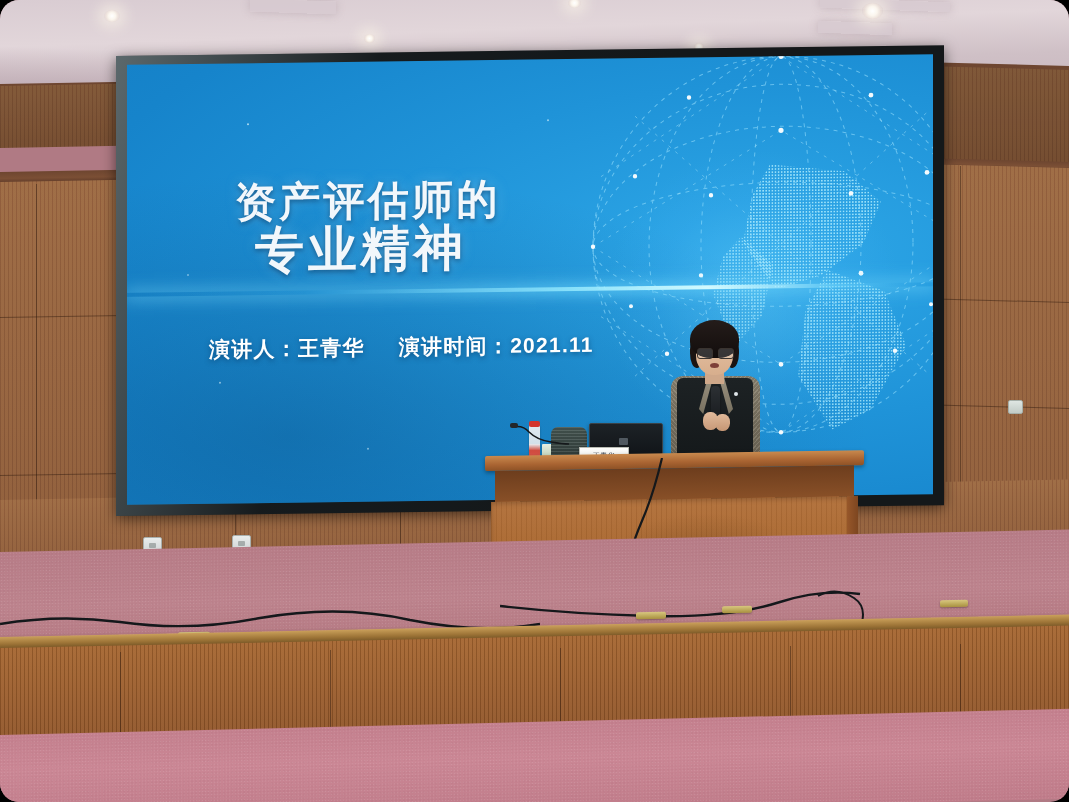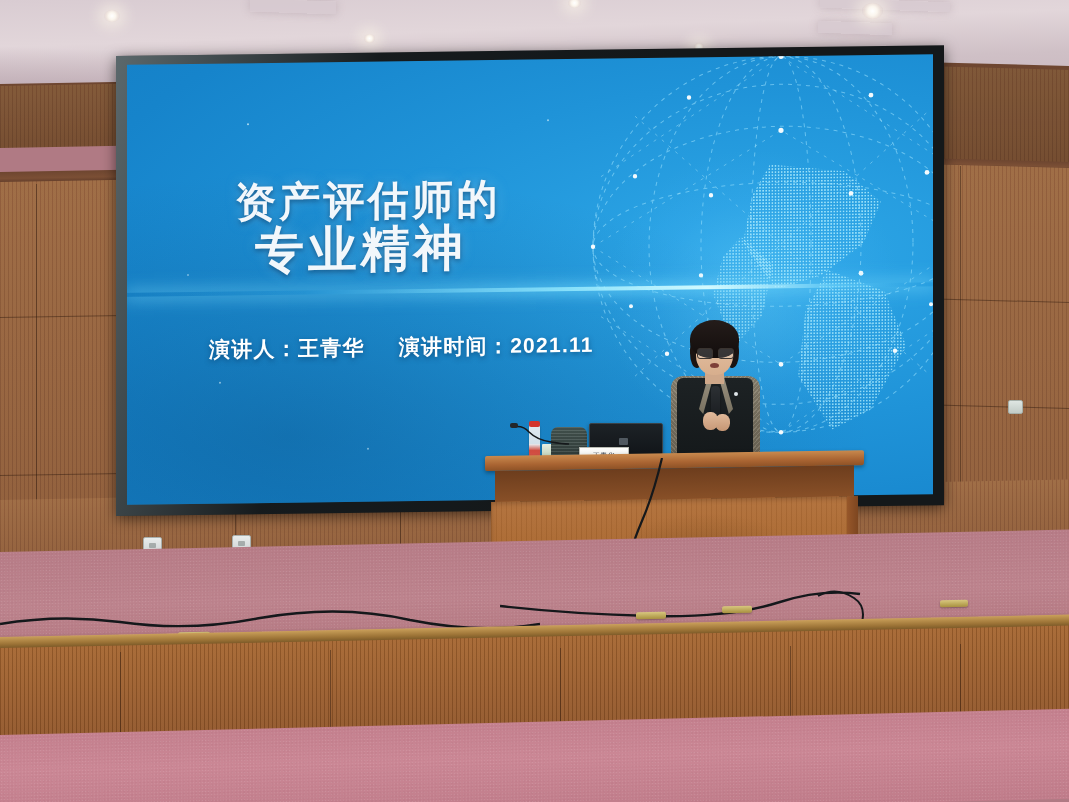--- a/index.html
+++ b/index.html
@@ -1,19 +1,19 @@
 <!DOCTYPE html>
 <html><head>
 <meta charset="utf-8">
 <style>
   html,body{margin:0;padding:0;background:#000;}
   body{font-family:"Liberation Sans",sans-serif;}
 
   #scene{position:relative;width:1069px;height:802px;overflow:hidden;
-         background:#b07a84;}
+         background:#b07a84;border-radius:19px;}
 
   
   .ceiling{position:absolute;left:0;top:0;width:1069px;height:86px;
     background:linear-gradient(178deg,#d9ccd2 0%,#e2d6da 38%,#cfc0c6 72%,#c9b8bf 100%);}
   .ceiling-beam{position:absolute;left:0;top:46px;width:1069px;height:44px;
     background:linear-gradient(180deg,rgba(226,214,219,.25),rgba(186,166,175,.75));
     transform:skewY(1.6deg);transform-origin:0 0;}
   .ceil-panel{position:absolute;background:rgba(214,200,207,.75);
     box-shadow:0 0 8px rgba(160,140,150,.4);}
   .downlight{position:absolute;border-radius:50%;

